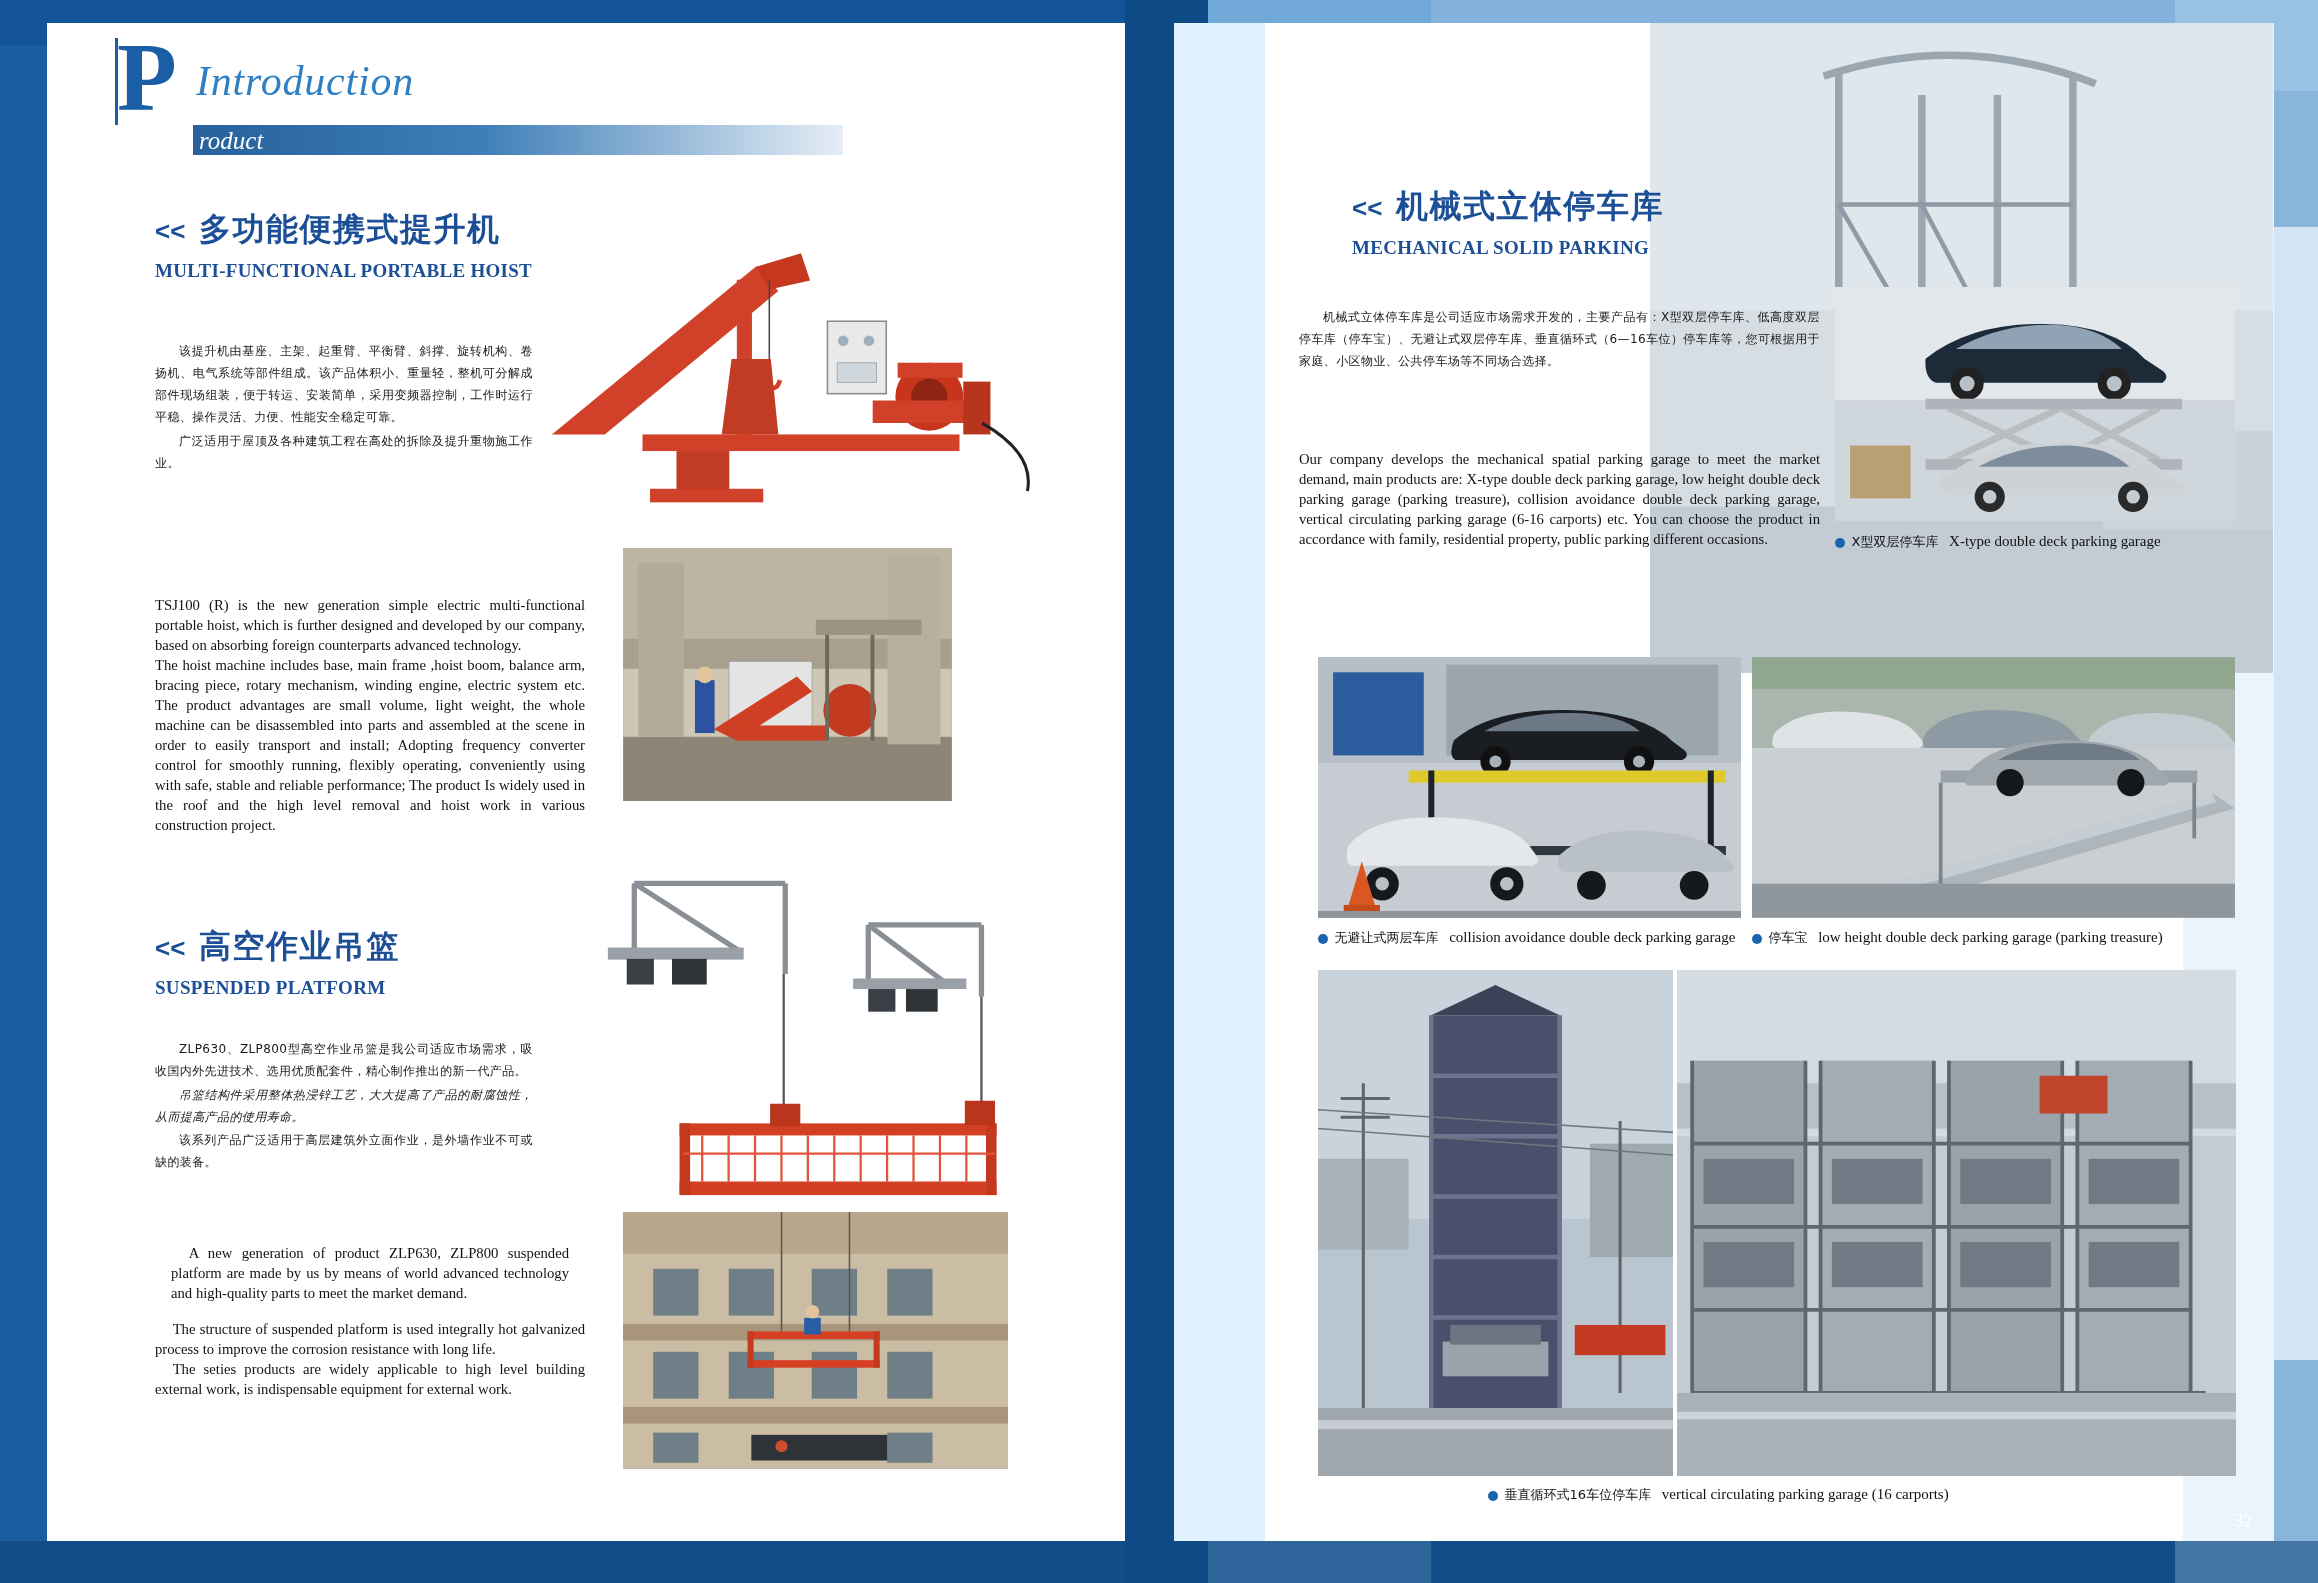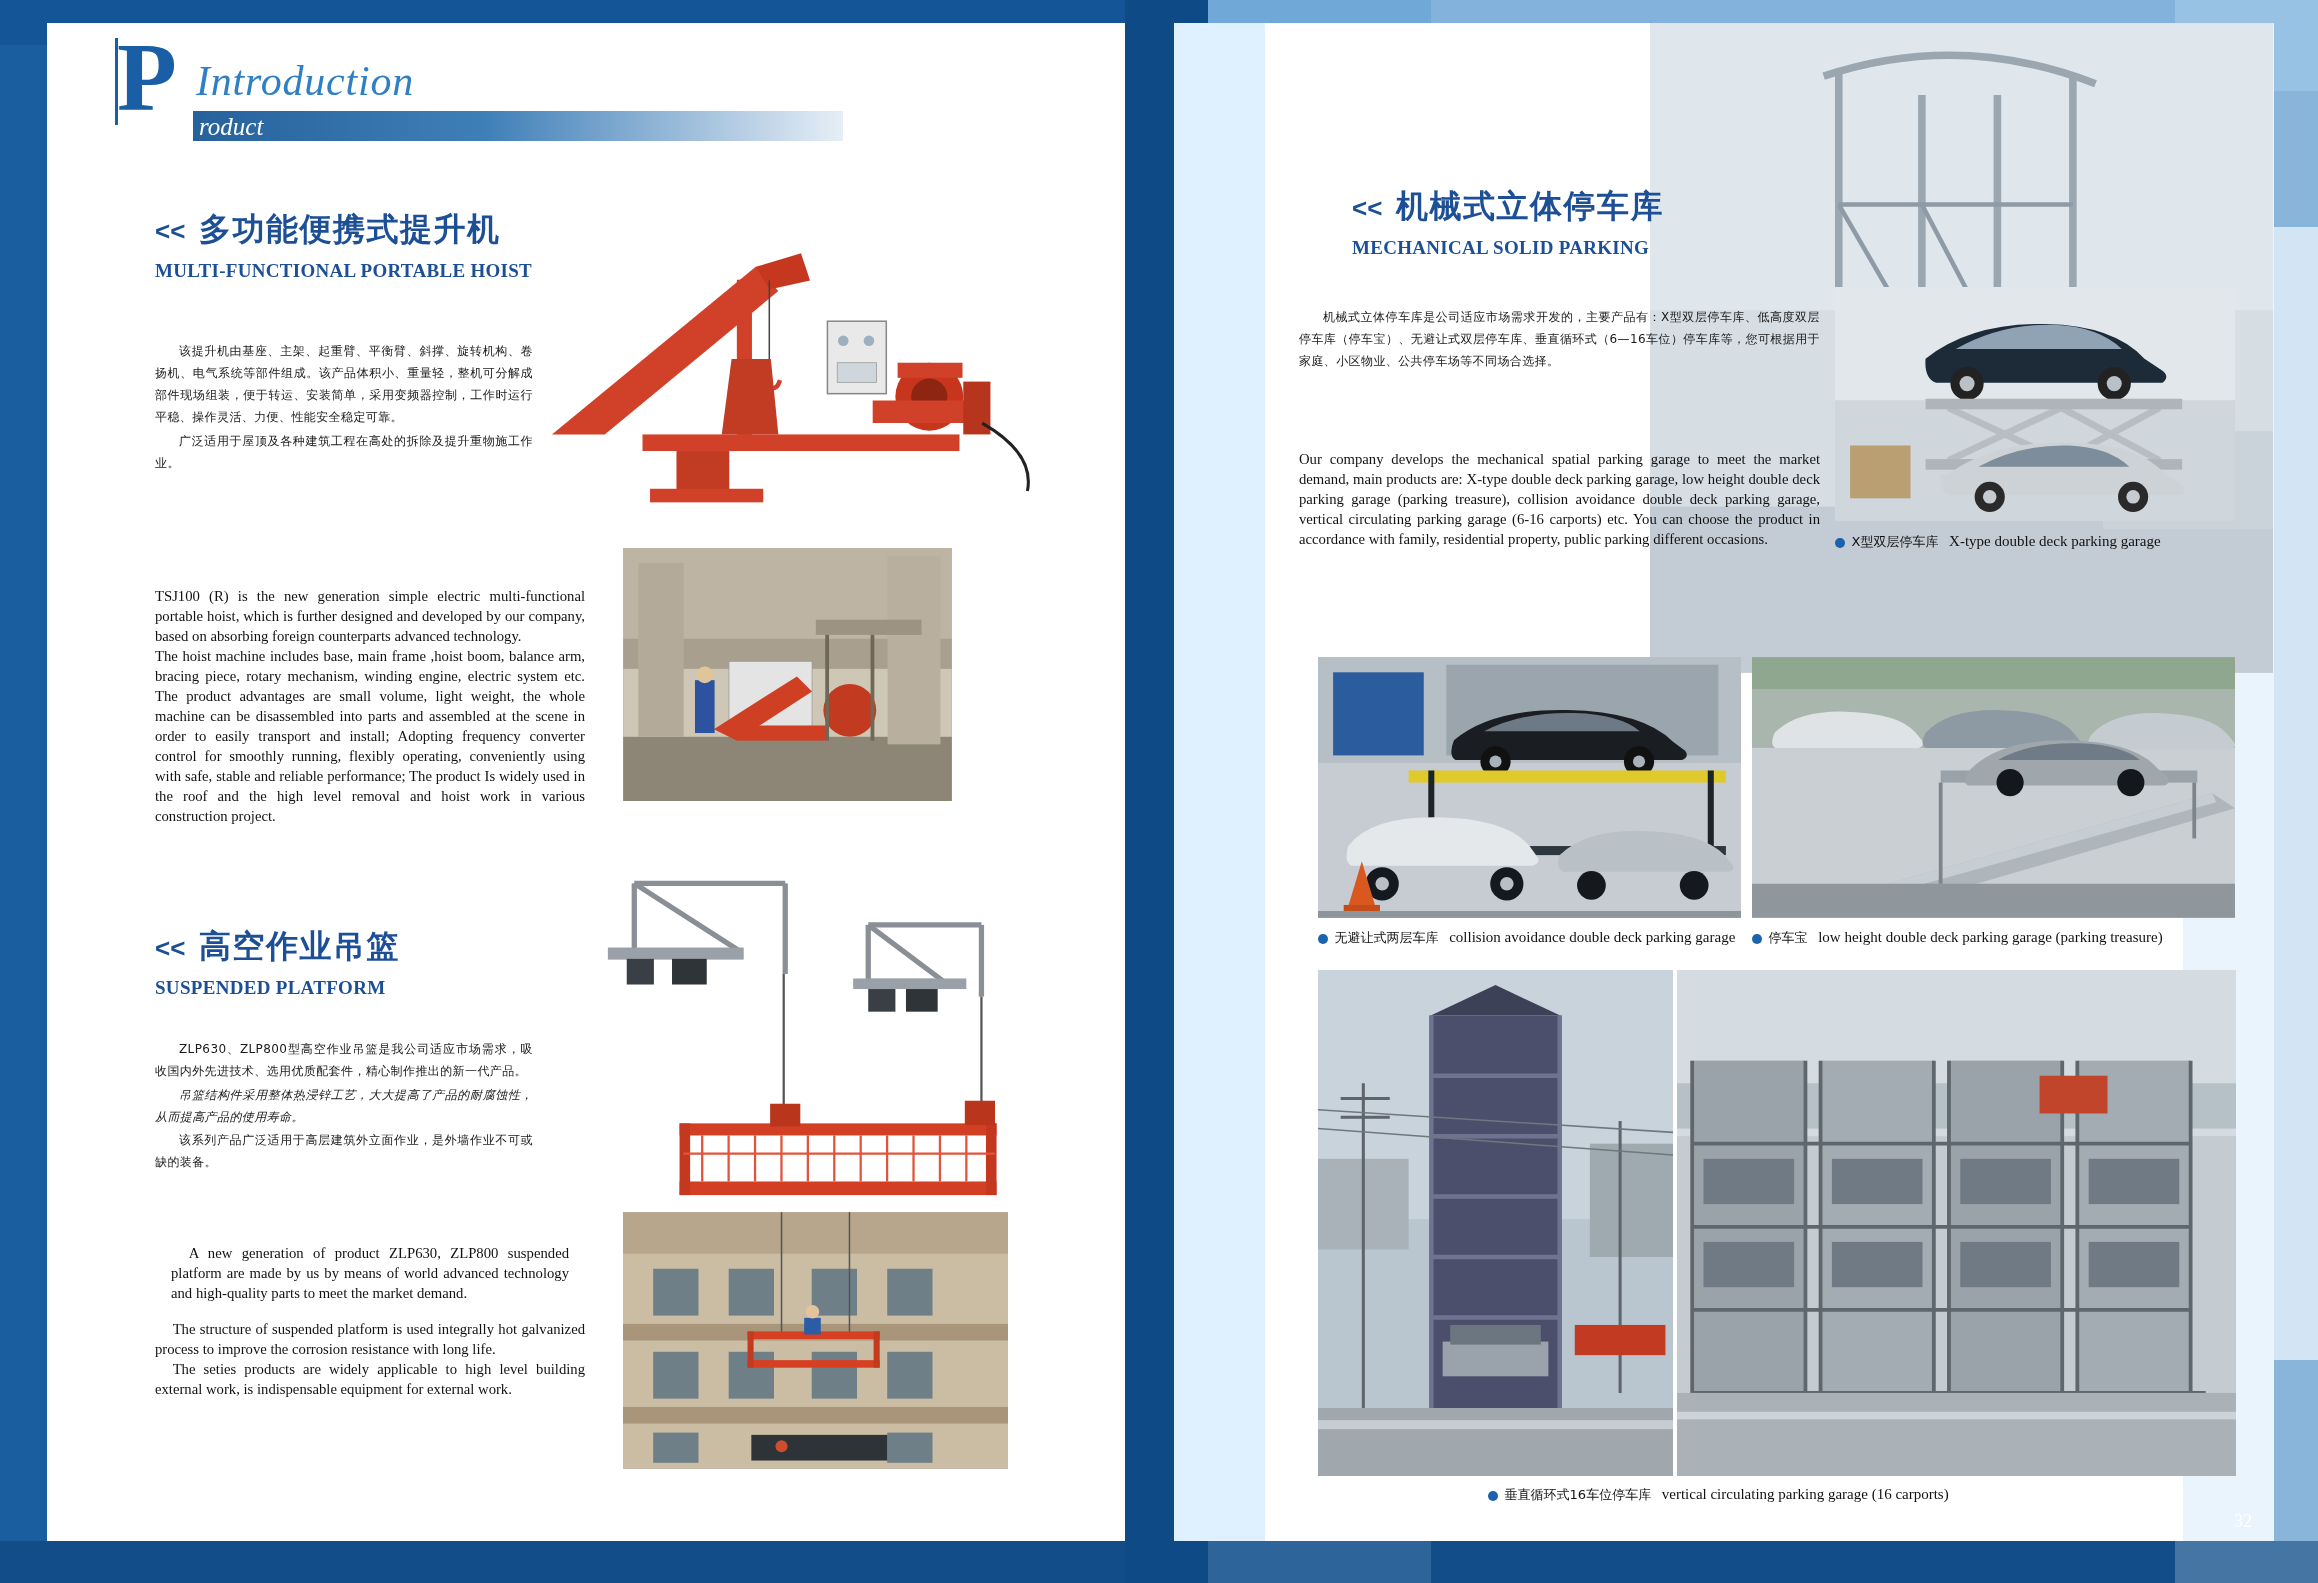--- a/index.html
+++ b/index.html
@@ -16,21 +16,21 @@
   .band{position:absolute;background:#2f77bb;opacity:.55;}
   .band2{position:absolute;background:#7fb4dd;opacity:.45;}
   .band3{position:absolute;background:#cfe3f3;opacity:.5;}
 
   .spine{position:absolute;left:1125px;top:0;width:83px;height:1584px;background:#0d4a86;}
 
   
   .phead{position:absolute;left:117px;top:42px;width:634px;height:83px;}
   .pletter{position:absolute;left:0;top:-13.6px;font-family:"Liberation Serif",serif;font-size:98px;color:#1a5fa5;font-weight:bold;line-height:1;}
   .intro-word{position:absolute;left:79px;top:15px;font-family:"Liberation Serif",serif;font-style:italic;font-size:42px;color:#2f7fc4;letter-spacing:0.8px;}
-  .prod-bar{position:absolute;left:76px;top:69px;width:650px;height:30px;background:linear-gradient(to right,#26619c 0%,#3f7fb8 45%,#e6eef6 100%);}
+  .prod-bar{position:absolute;left:76px;top:83px;width:650px;height:30px;background:linear-gradient(to right,#26619c 0%,#3f7fb8 45%,#e6eef6 100%);}
   .prod-word{position:absolute;left:6px;top:2.3px;font-family:"Liberation Serif",serif;font-style:italic;font-size:25px;color:#ffffff;}
   .phead-rule{position:absolute;left:117px;top:36px;width:3.8px;height:76px;background:#1a5fa5;}
 
   
   .sec-title-cn{font-family:"DejaVu Sans","Liberation Sans",sans-serif;font-size:32px;font-weight:bold;color:#1c4f96;letter-spacing:1.5px;}
   .sec-arrows{font-family:"Liberation Sans",sans-serif;font-size:26px;font-weight:bold;color:#1c4f96;margin-right:10.6px;}
   .sec-title-en{font-family:"Liberation Serif",serif;font-size:19px;font-weight:bold;color:#1c4f96;letter-spacing:0.3px;margin-top:7.6px;}
 
   .cn-body{font-family:"DejaVu Sans","Liberation Sans",sans-serif;font-size:12px;line-height:22px;color:#1a1a1a;text-align:justify;letter-spacing:0.4px;}
   .en-body{font-family:"Liberation Serif",serif;font-size:14.7px;line-height:20px;color:#111;text-align:justify;}
@@ -85,21 +85,21 @@
     </div>
     <div class="sec-title-en">MULTI-FUNCTIONAL PORTABLE HOIST</div>
   </div>
 
   <div style="position:absolute;left:155px;top:340px;width:378px;">
     <p class="cn-body" style="margin:0 0 1.5px 0;text-indent:2em;">该提升机由基座、主架、起重臂、平衡臂、斜撑、旋转机构、卷扬机、电气系统等部件组成。该产品体积小、重量轻，整机可分解成部件现场组装，便于转运、安装简单，采用变频器控制，工作时运行平稳、操作灵活、力便、性能安全稳定可靠。</p>
     <p class="cn-body" style="margin:0;text-indent:2em;">广泛适用于屋顶及各种建筑工程在高处的拆除及提升重物施工作业。</p>
   </div>
 
   <div style="position:absolute;left:155px;top:578px;width:430px;">
-    <p class="en-body" style="margin:8px 0 0 0;">TSJ100 (R) is the new generation simple electric multi-functional portable hoist, which is further designed and developed by our company, based on absorbing foreign counterparts advanced technology.</p>
+    <p class="en-body" style="margin:17px 0 0 0;">TSJ100 (R) is the new generation simple electric multi-functional portable hoist, which is further designed and developed by our company, based on absorbing foreign counterparts advanced technology.</p>
     <p class="en-body" style="margin:0;">The hoist machine includes base, main frame ,hoist boom, balance arm, bracing piece, rotary mechanism, winding engine, electric system etc. The product advantages are small volume, light weight, the whole machine can be disassembled into parts and assembled at the scene in order to easily transport and install; Adopting frequency converter control for smoothly running, flexibly operating, conveniently using with safe, stable and reliable performance; The product Is widely used in the roof and the high level removal and hoist work in various construction project.</p>
   </div>
 
   <div style="position:absolute;left:529px;top:208px;width:544px;height:317px;">
     <svg width="544" height="317" viewBox="0 0 720 420">
 
       <polygon points="30,300 100,300 330,110 300,78" fill="#d1412a"></polygon>
       <polygon points="300,78 360,60 372,96 318,108" fill="#c5381f"></polygon>
 
       <line x1="318" y1="96" x2="318" y2="210" stroke="#444" stroke-width="2"></line>

